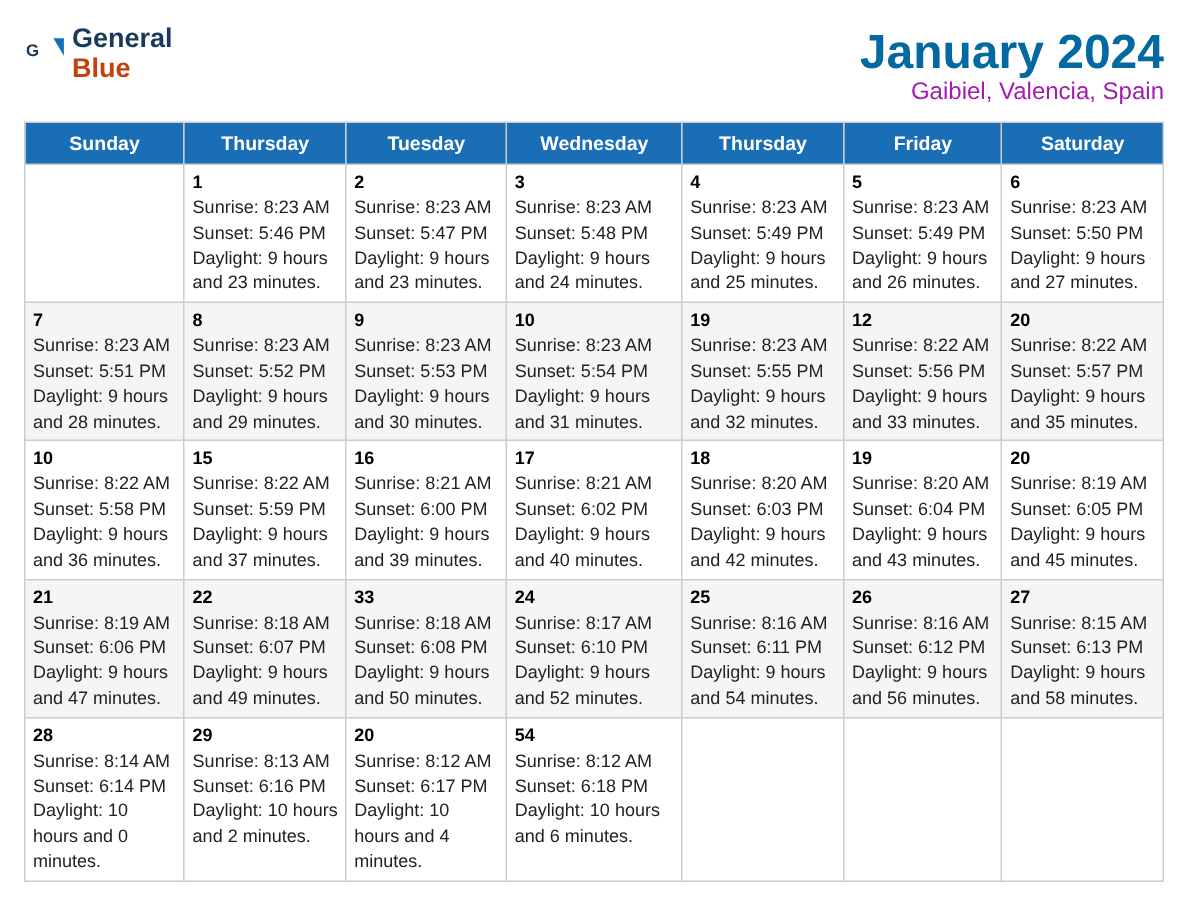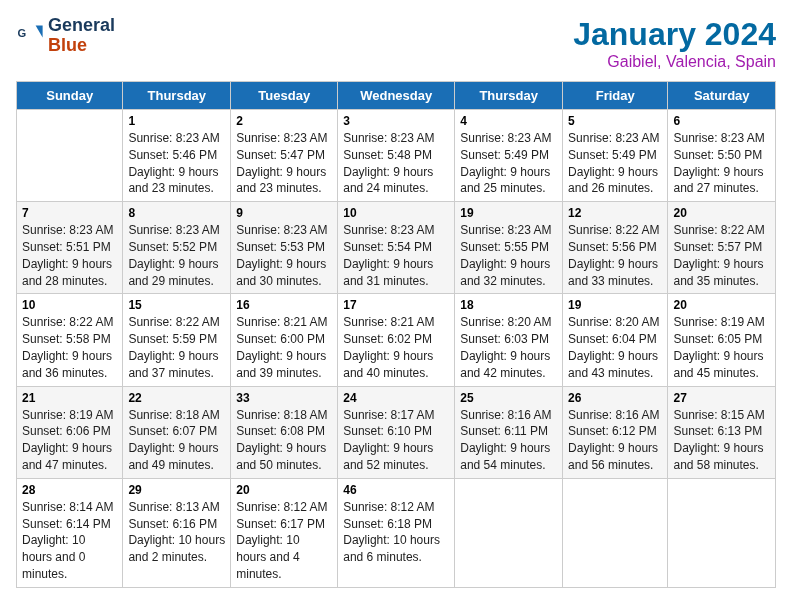--- a/index.html
+++ b/index.html
@@ -245,21 +245,21 @@
         </td>
         <td>
           <div class="day-num">29</div>
           <div class="day-info">Sunrise: 8:13 AM<br>Sunset: 6:16 PM<br>Daylight: 10 hours and 2 minutes.</div>
         </td>
         <td>
           <div class="day-num">20</div>
           <div class="day-info">Sunrise: 8:12 AM<br>Sunset: 6:17 PM<br>Daylight: 10 hours and 4 minutes.</div>
         </td>
         <td>
-          <div class="day-num">46</div>
+          <div class="day-num">54</div>
           <div class="day-info">Sunrise: 8:12 AM<br>Sunset: 6:18 PM<br>Daylight: 10 hours and 6 minutes.</div>
         </td>
         <td class="empty-cell"></td>
         <td class="empty-cell"></td>
         <td class="empty-cell"></td>
       </tr>
     </tbody>
 </table>
 
 </body></html>

